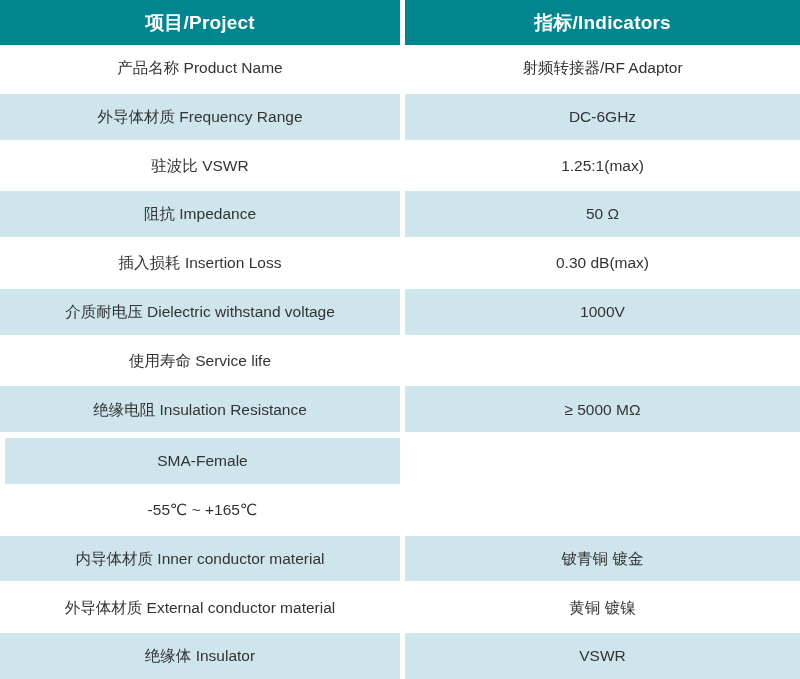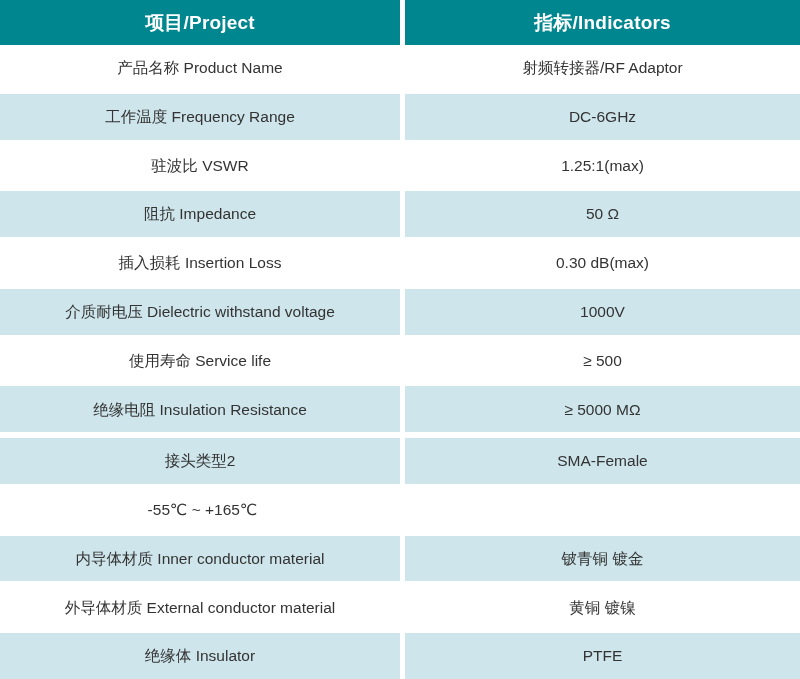--- a/index.html
+++ b/index.html
@@ -101,21 +101,21 @@
   </div>
 
   <div class="row body-row row-light">
     <div class="cell cell-project">产品名称 Product Name</div>
     <div class="cell cell-gap"></div>
     <div class="cell cell-indicator">射频转接器/RF Adaptor</div>
   </div>
   <div class="row-sep"></div>
 
   <div class="row body-row row-tint">
-    <div class="cell cell-project">工作温度 Frequency Range</div>
+    <div class="cell cell-project">外导体材质 Frequency Range</div>
     <div class="cell cell-gap"></div>
     <div class="cell cell-indicator">DC-6GHz</div>
   </div>
   <div class="row-sep"></div>
 
   <div class="row body-row row-light">
     <div class="cell cell-project">驻波比 VSWR</div>
     <div class="cell cell-gap"></div>
     <div class="cell cell-indicator">1.25:1(max)</div>
   </div>
@@ -138,35 +138,33 @@
   <div class="row body-row row-tint">
     <div class="cell cell-project">介质耐电压 Dielectric withstand voltage</div>
     <div class="cell cell-gap"></div>
     <div class="cell cell-indicator">1000V</div>
   </div>
   <div class="row-sep"></div>
 
   <div class="row body-row row-light">
     <div class="cell cell-project">使用寿命 Service life</div>
     <div class="cell cell-gap"></div>
-    <div class="cell cell-indicator">≥ 500</div>
   </div>
   <div class="row-sep"></div>
 
   <div class="row body-row row-tint">
     <div class="cell cell-project">绝缘电阻 Insulation Resistance</div>
     <div class="cell cell-gap"></div>
     <div class="cell cell-indicator">≥ 5000 MΩ</div>
   </div>
   <div class="row-sep"></div>
 
   <div class="row-sep"></div>
 
   <div class="row body-row row-tint">
-    <div class="cell cell-project">接头类型2</div>
     <div class="cell cell-gap"></div>
     <div class="cell cell-indicator">SMA-Female</div>
   </div>
   <div class="row-sep"></div>
 
   <div class="row body-row row-light">
     <div class="cell cell-gap"></div>
     <div class="cell cell-indicator">-55℃ ~ +165℃</div>
   </div>
   <div class="row-sep"></div>
@@ -181,16 +179,16 @@
   <div class="row body-row row-light">
     <div class="cell cell-project">外导体材质 External conductor material</div>
     <div class="cell cell-gap"></div>
     <div class="cell cell-indicator">黄铜 镀镍</div>
   </div>
   <div class="row-sep"></div>
 
   <div class="row body-row row-tint">
     <div class="cell cell-project">绝缘体 Insulator</div>
     <div class="cell cell-gap"></div>
-    <div class="cell cell-indicator">PTFE</div>
+    <div class="cell cell-indicator">VSWR</div>
   </div>
 
 </div>
 
 </body></html>

